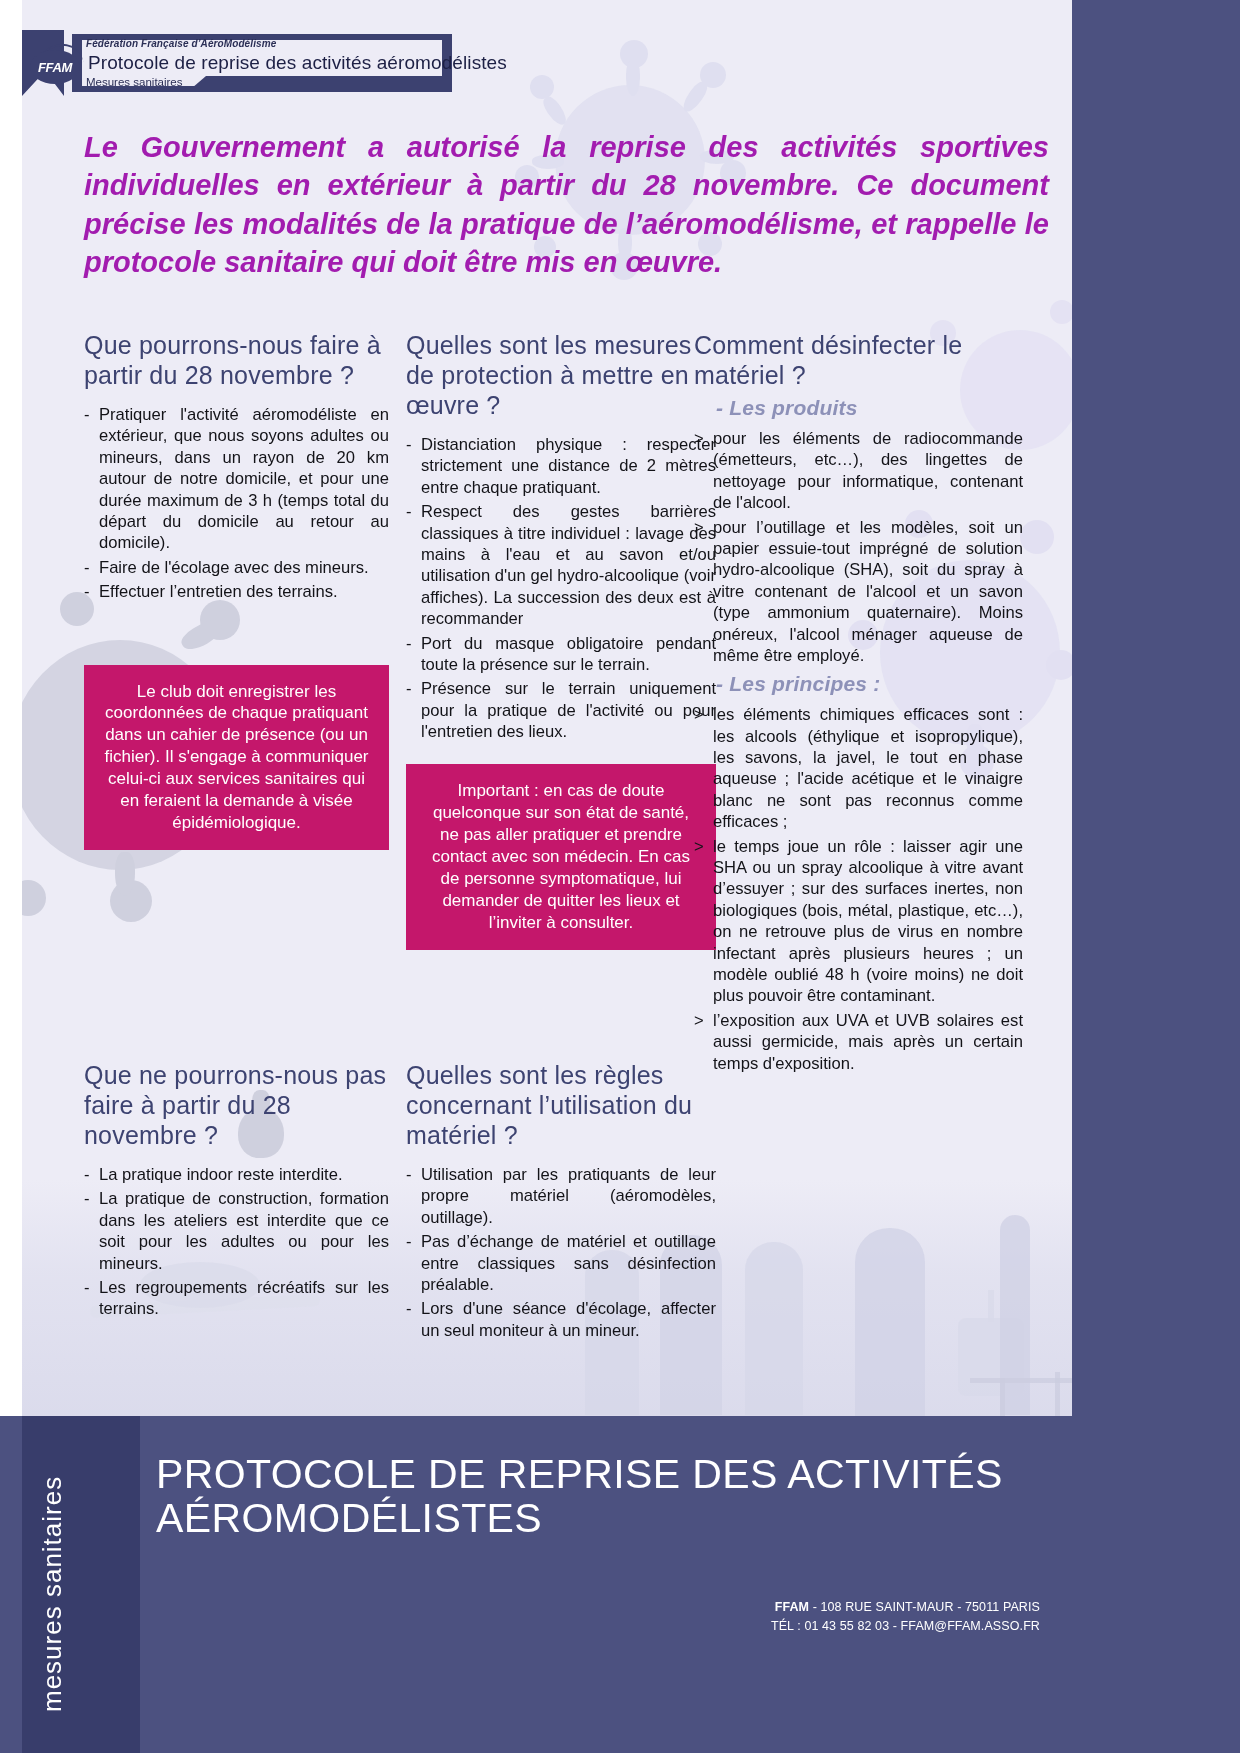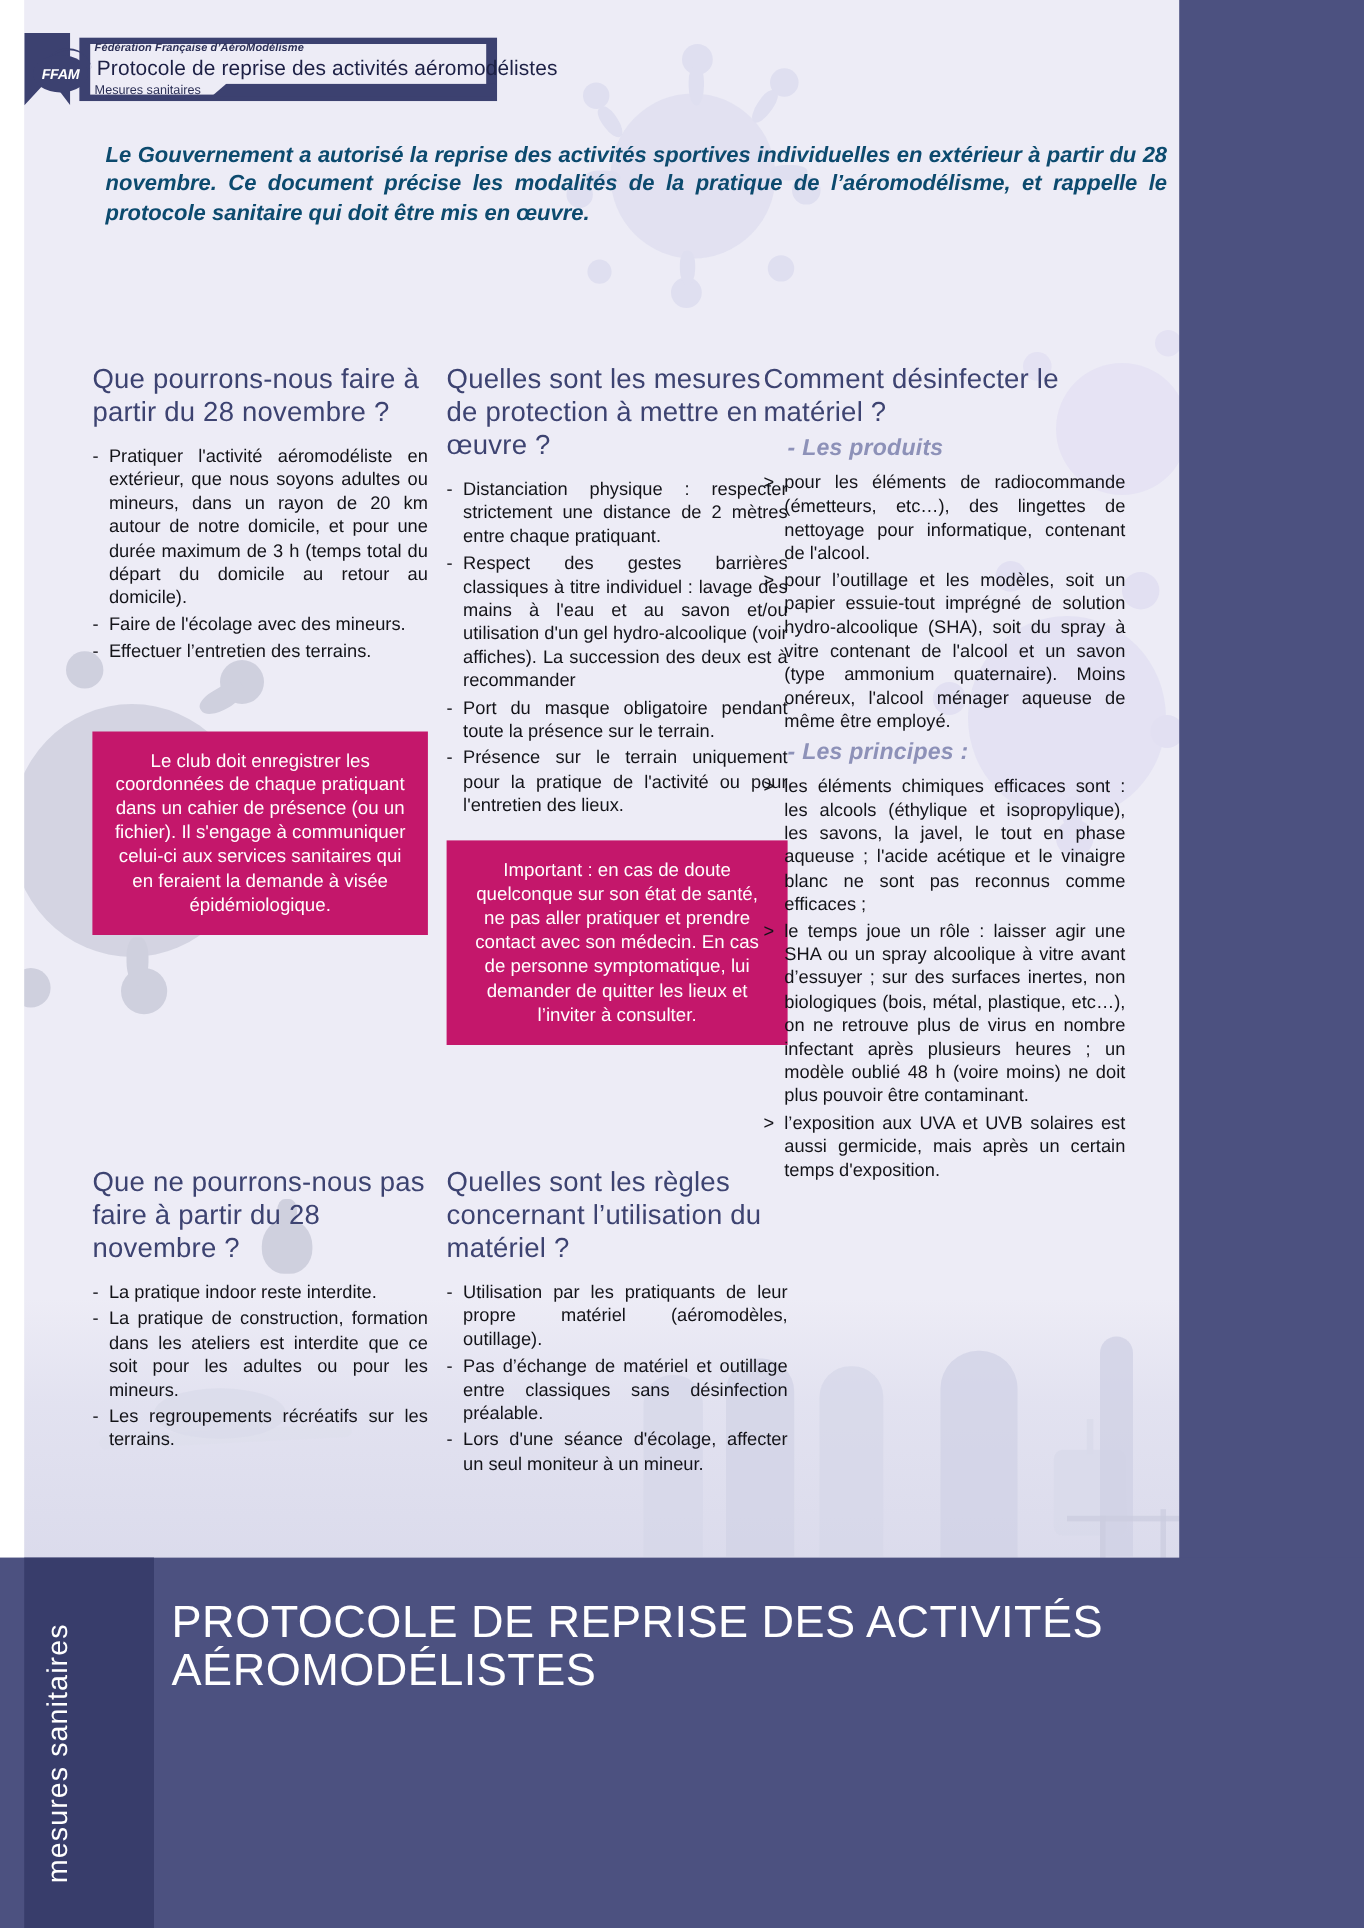--- a/index.html
+++ b/index.html
@@ -86,23 +86,22 @@
   .hdr-tail{
     position:absolute;left:192px;top:76px;width:258px;height:12px;
     background:#3c4170;
     clip-path:polygon(14px 0,100% 0,100% 100%,0 100%);
   }
 
   
   .intro{
     position:absolute;left:84px;top:128px;width:965px;
     font-style:italic;font-weight:bold;
-    font-size:20px;line-height:1.32;color:#0c4a6e;
+    font-size:29px;line-height:1.32;color:#a21caf;
     text-align:justify;
-    margin-left:12px;
   }
   .intro p{margin:0 0 14px 0;}
   .intro p:last-child{margin-bottom:0;}
 
   
   .cols{position:absolute;left:84px;top:330px;width:975px;}
   .col{position:absolute;top:0;}
   .col1{left:0;width:305px;}
   .col2{left:322px;width:310px;}
   .col3{left:610px;width:329px;}
@@ -311,15 +310,19 @@
     </div>
   </div>
 
   <div class="footer">
     <div class="footer-side"></div>
     <div class="footer-side-text">mesures sanitaires</div>
     <div class="footer-title">
       <div>PROTOCOLE DE REPRISE DES ACTIVITÉS</div>
       <div>AÉROMODÉLISTES</div>
     </div>
+    <div class="footer-contact">
+      <div><span class="b">FFAM</span><span> - 108 RUE SAINT-MAUR - 75011 PARIS</span></div>
+      <div>TÉL : 01 43 55 82 03 - FFAM@FFAM.ASSO.FR</div>
+    </div>
   </div>
 
 </div>
 
 </body></html>

